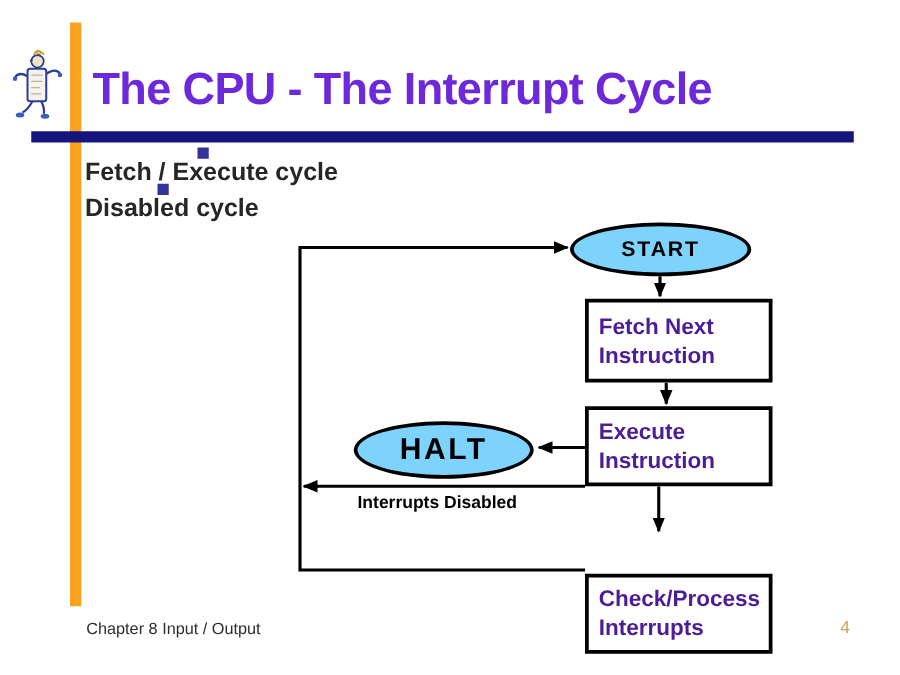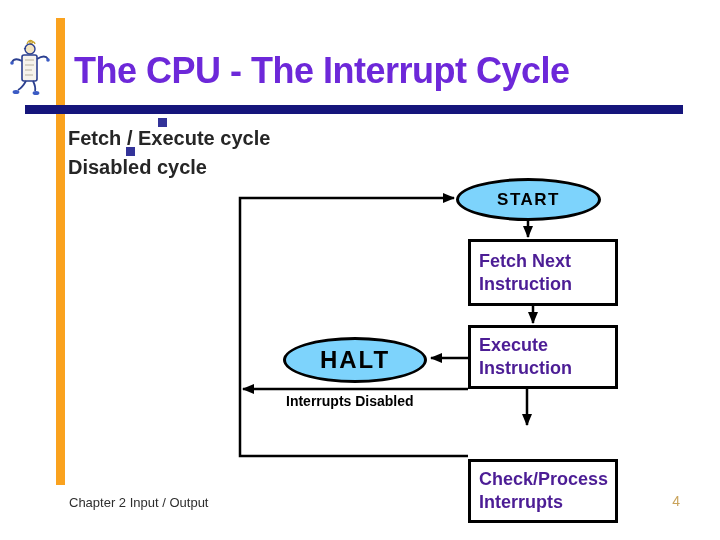--- a/index.html
+++ b/index.html
@@ -123,14 +123,14 @@
   <span>HALT</span>
 </div>
 
 <div class="abs edge-label">Interrupts Disabled</div>
 
 <div class="abs fc-box box-check">
   <span>Check/Process</span>
   <span>Interrupts</span>
 </div>
 
-<div class="abs footer-chapter">Chapter 2 Input / Output</div>
+<div class="abs footer-chapter">Chapter 8 Input / Output</div>
 <div class="abs footer-page">4</div>
 
 </body></html>

